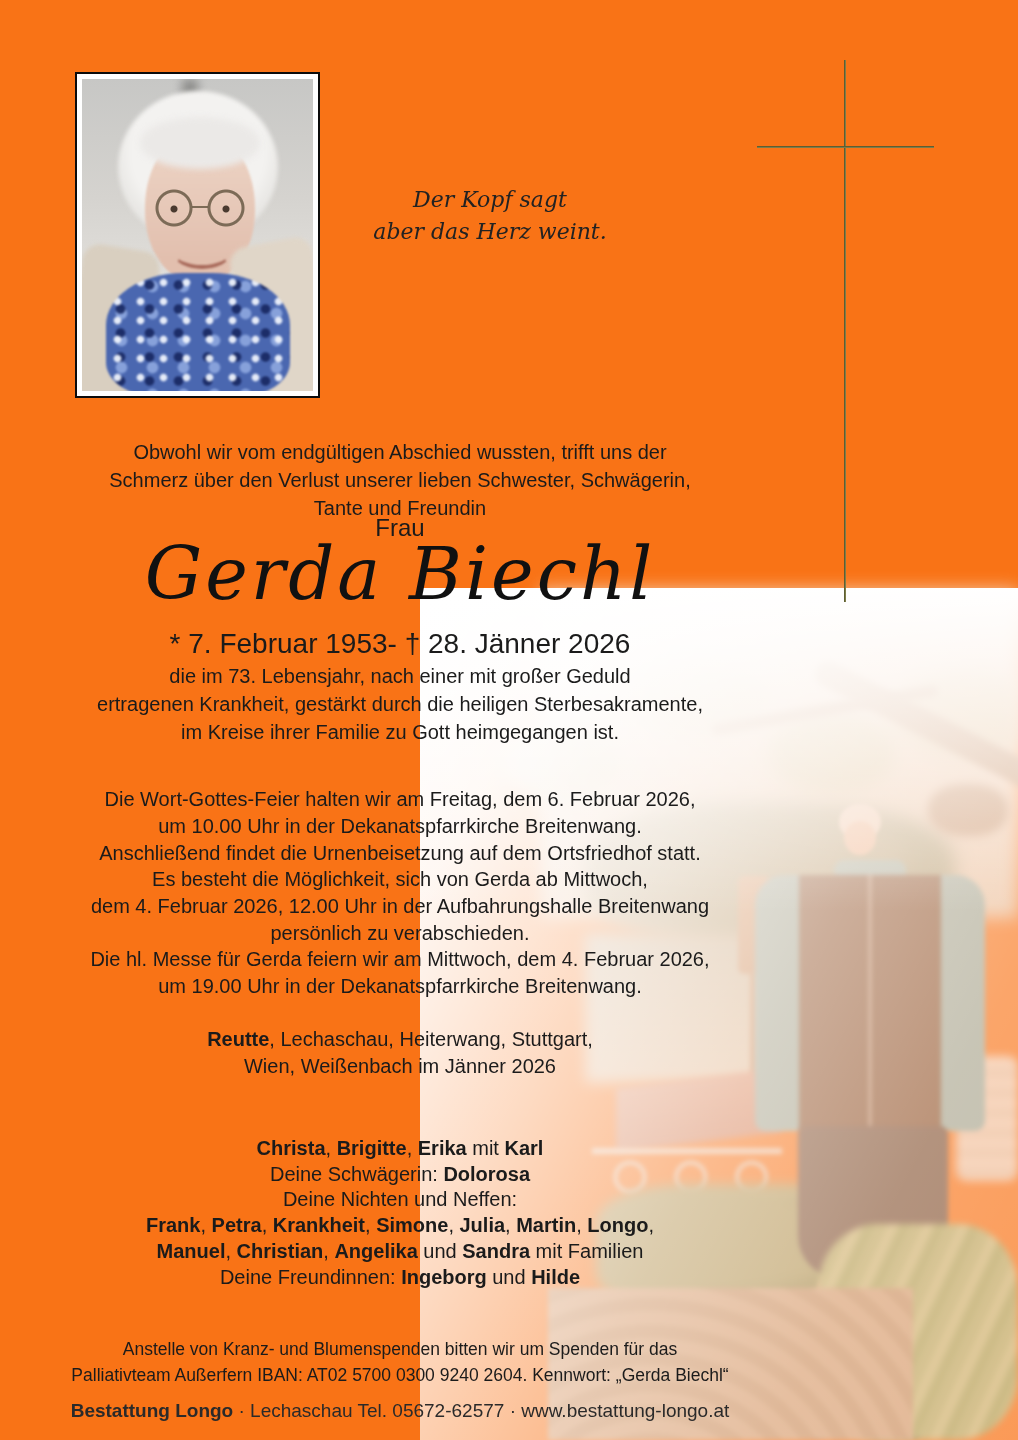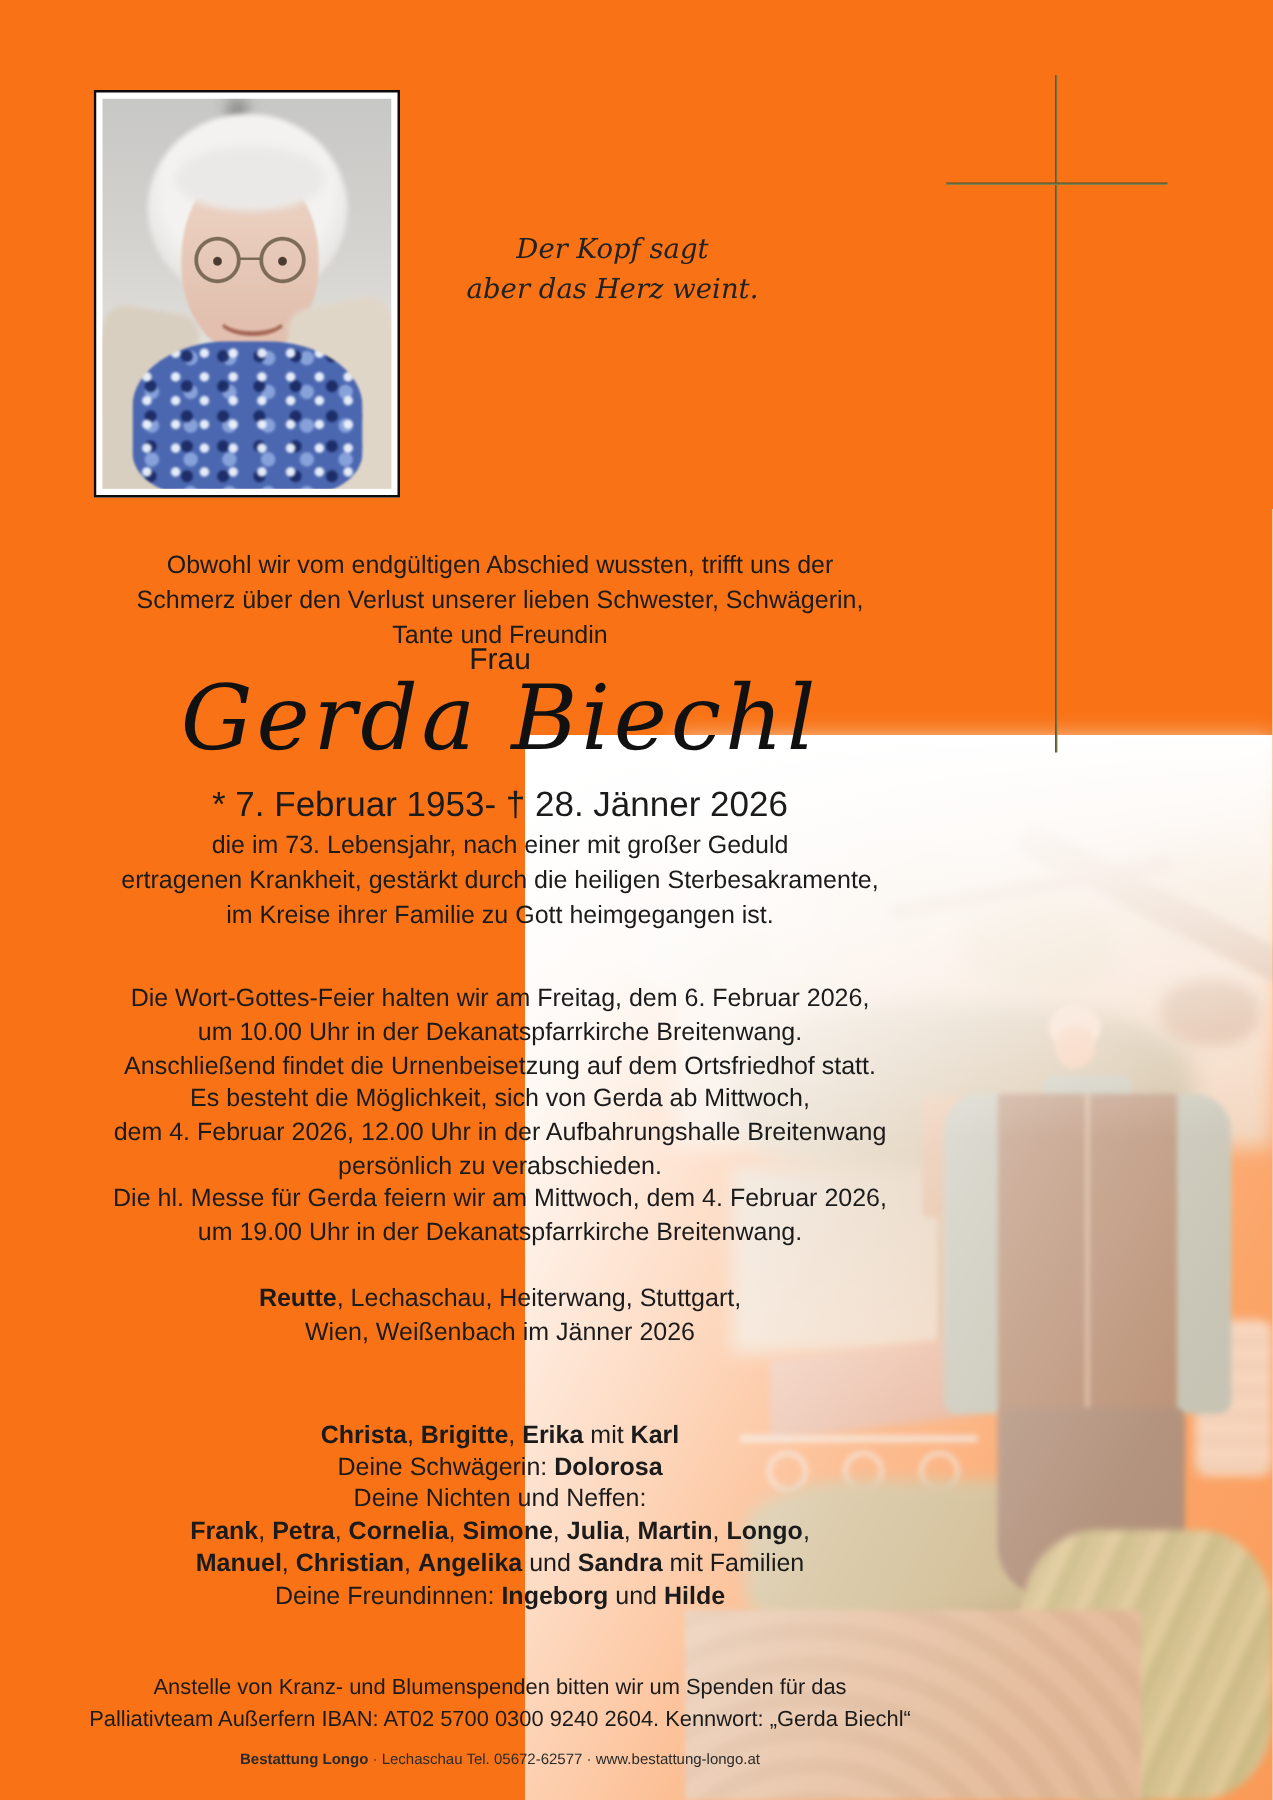--- a/index.html
+++ b/index.html
@@ -103,21 +103,21 @@
   .frau{top:514px;font-size:24px;}
   .name{top:522px;font-size:72px;line-height:104px;letter-spacing:3px;color:#111;}
   .dates{top:628px;font-size:28px;}
   .life{top:662px;font-size:20px;line-height:28px;}
   .svc{font-size:20px;line-height:27px;}
   .svc1{top:786px;} .svc2{top:866px;} .svc3{top:946px;}
   .places{top:1026px;font-size:20px;line-height:27px;}
   .farewell{top:1078px;font-size:37px;line-height:52px;color:#111;}
   .family{top:1136px;font-size:20px;line-height:25.7px;}
   .donation{top:1336px;font-size:17.5px;line-height:26px;}
-  .footer{top:1400px;font-size:12px;color:#2a2a2a;}
+  .footer{top:1400px;font-size:19px;color:#2a2a2a;}
   .b{font-weight:bold;}
 </style>
 </head>
 <body>
 
 <div class="page">
 
   <div class="wm">
     <div class="wm-art">
       <div class="wm-sky"></div>
@@ -194,21 +194,21 @@
     <div class="abs body-col center places">
       <div><span class="b">Reutte</span><span>, Lechaschau, Heiterwang, Stuttgart,</span></div>
       <div>Wien, Weißenbach im Jänner 2026</div>
     </div>
 
 
     <div class="abs body-col center family">
       <div><span class="b">Christa</span><span>, </span><span class="b">Brigitte</span><span>, </span><span class="b">Erika</span><span> mit </span><span class="b">Karl</span></div>
       <div><span>Deine Schwägerin: </span><span class="b">Dolorosa</span></div>
       <div><span>Deine Nichten und Neffen:</span></div>
-      <div><span class="b">Frank</span><span>, </span><span class="b">Petra</span><span>, </span><span class="b">Cornelia</span><span>, </span><span class="b">Simone</span><span>, </span><span class="b">Julia</span><span>, </span><span class="b">Martin</span><span>, </span><span class="b">Longo</span><span>,</span></div>
+      <div><span class="b">Frank</span><span>, </span><span class="b">Petra</span><span>, </span><span class="b">Krankheit</span><span>, </span><span class="b">Simone</span><span>, </span><span class="b">Julia</span><span>, </span><span class="b">Martin</span><span>, </span><span class="b">Longo</span><span>,</span></div>
       <div><span class="b">Manuel</span><span>, </span><span class="b">Christian</span><span>, </span><span class="b">Angelika</span><span> und </span><span class="b">Sandra</span><span> mit Familien</span></div>
       <div><span>Deine Freundinnen: </span><span class="b">Ingeborg</span><span> und </span><span class="b">Hilde</span></div>
     </div>
 
     <div class="abs body-col center pre donation">Anstelle von Kranz- und Blumenspenden bitten wir um Spenden für das
 Palliativteam Außerfern IBAN: AT02 5700 0300 9240 2604. Kennwort: „Gerda Biechl“</div>
 
     <div class="abs body-col center footer"><span class="b">Bestattung Longo</span><span> · Lechaschau Tel. 05672-62577 · www.bestattung-longo.at</span></div>
 
   </div>

